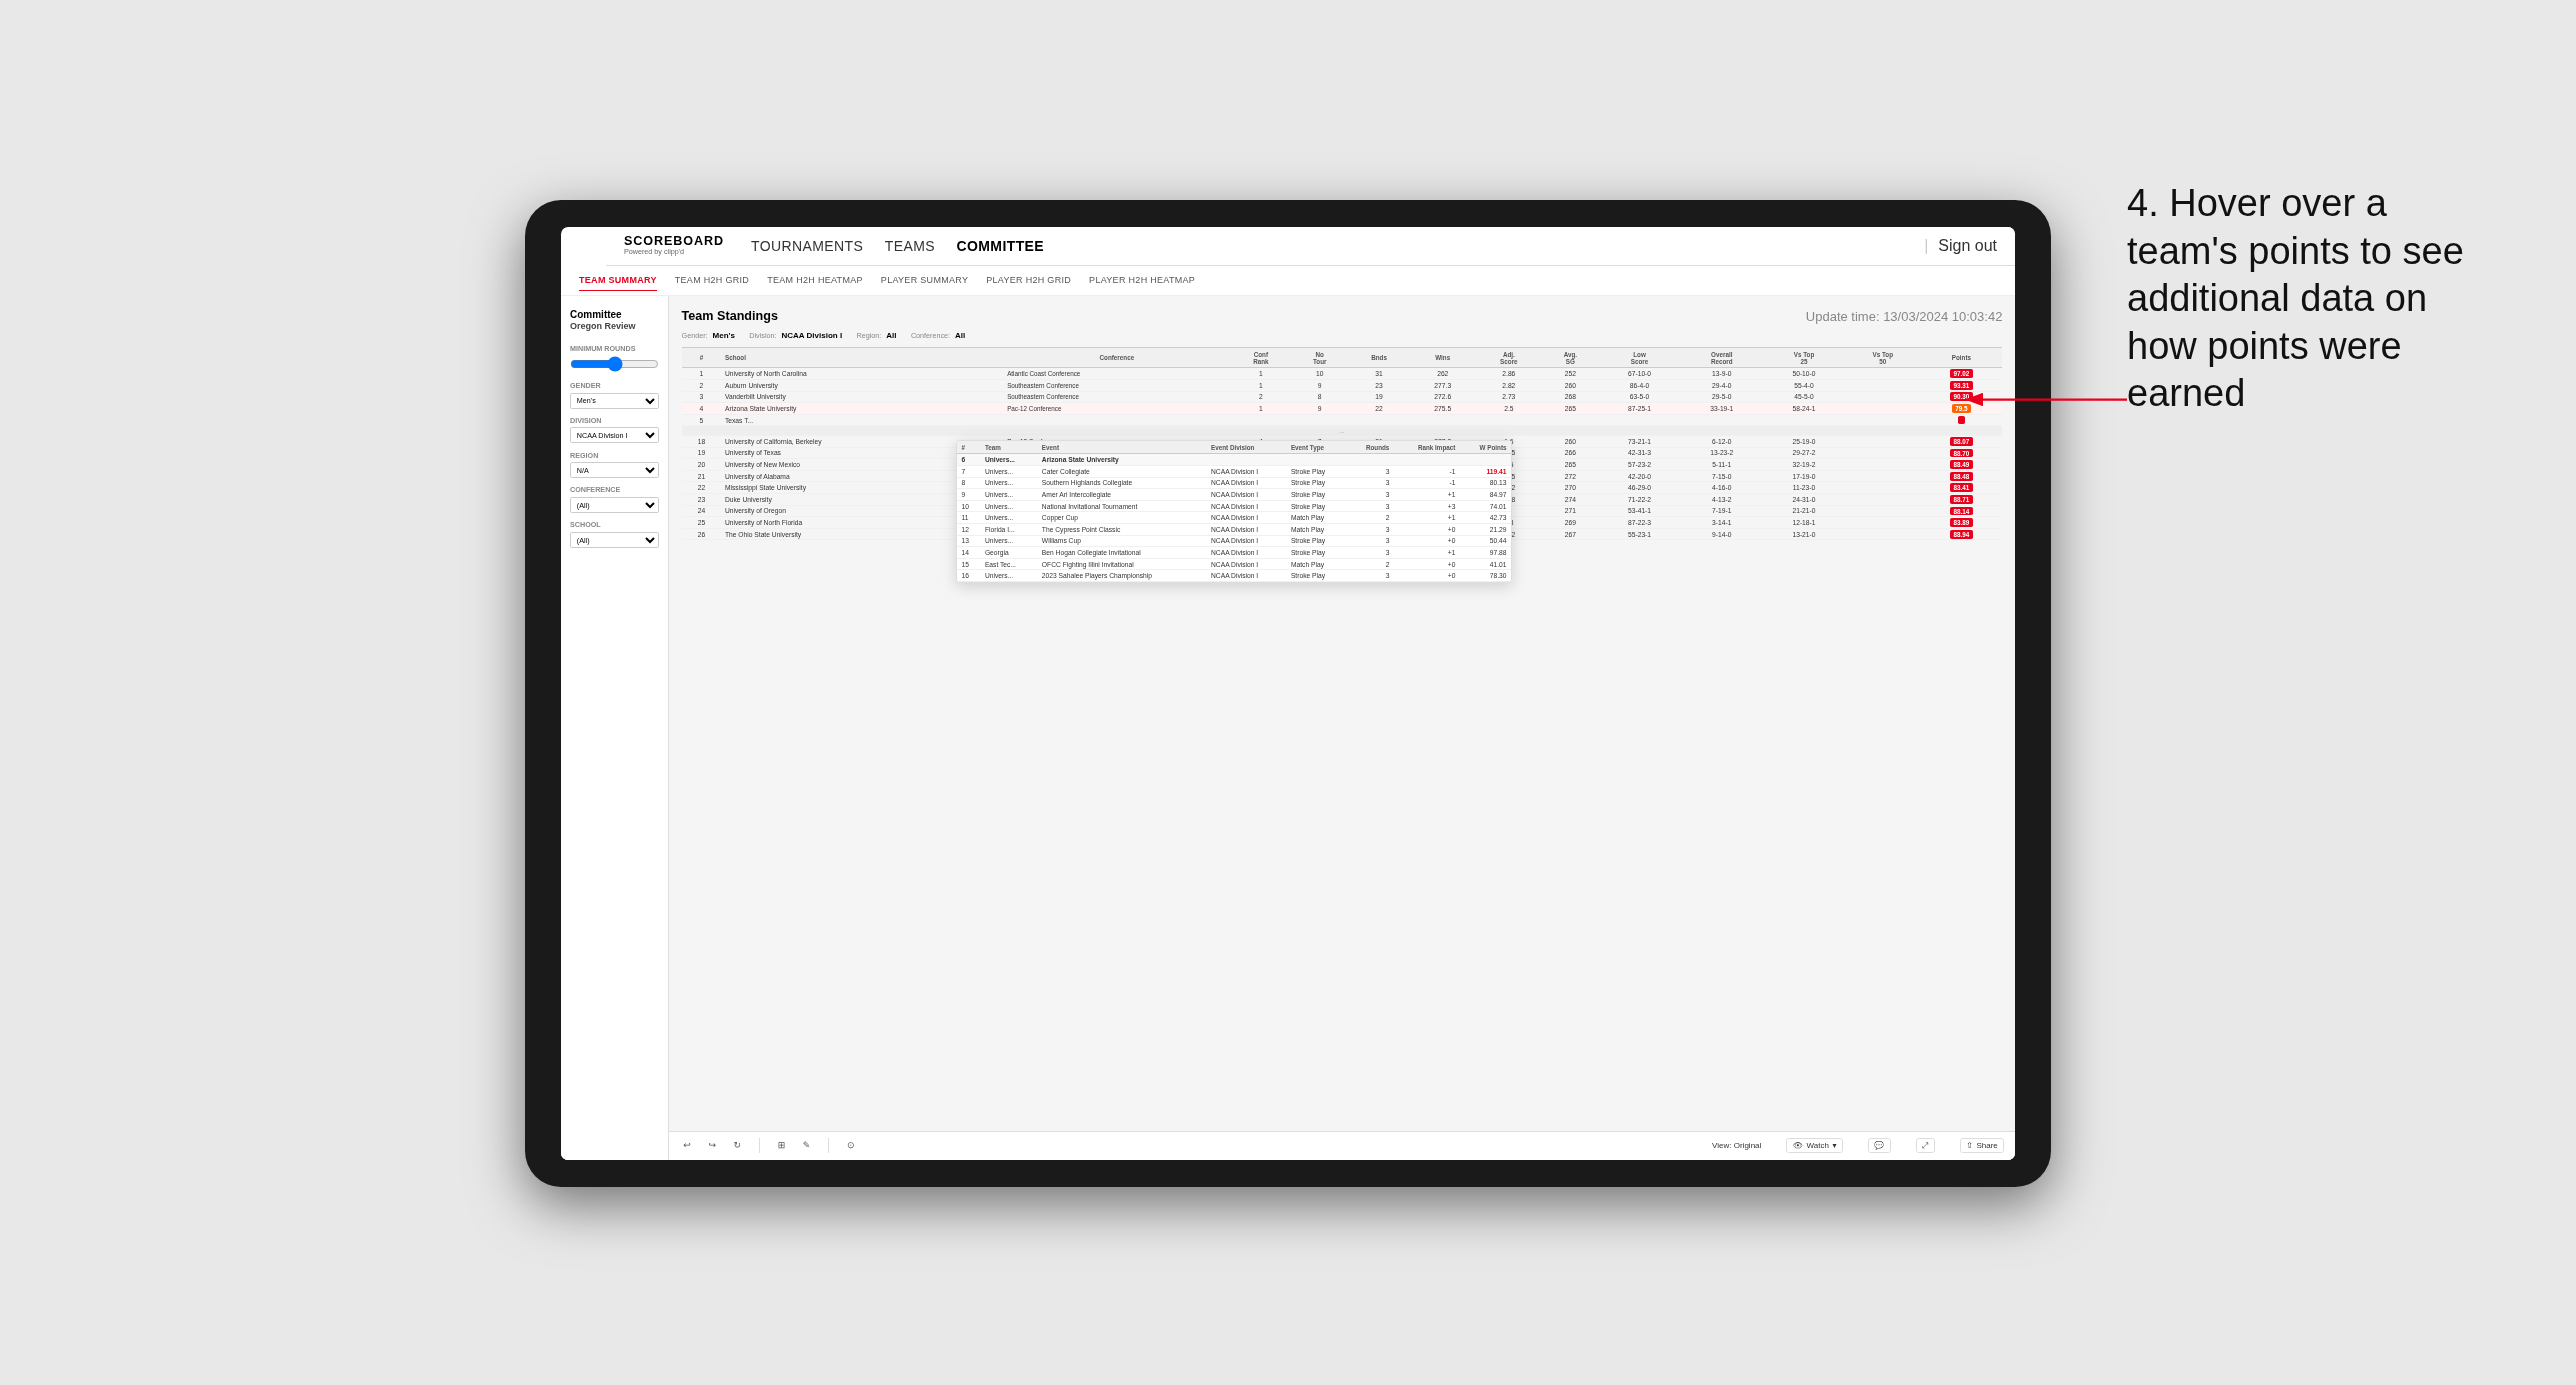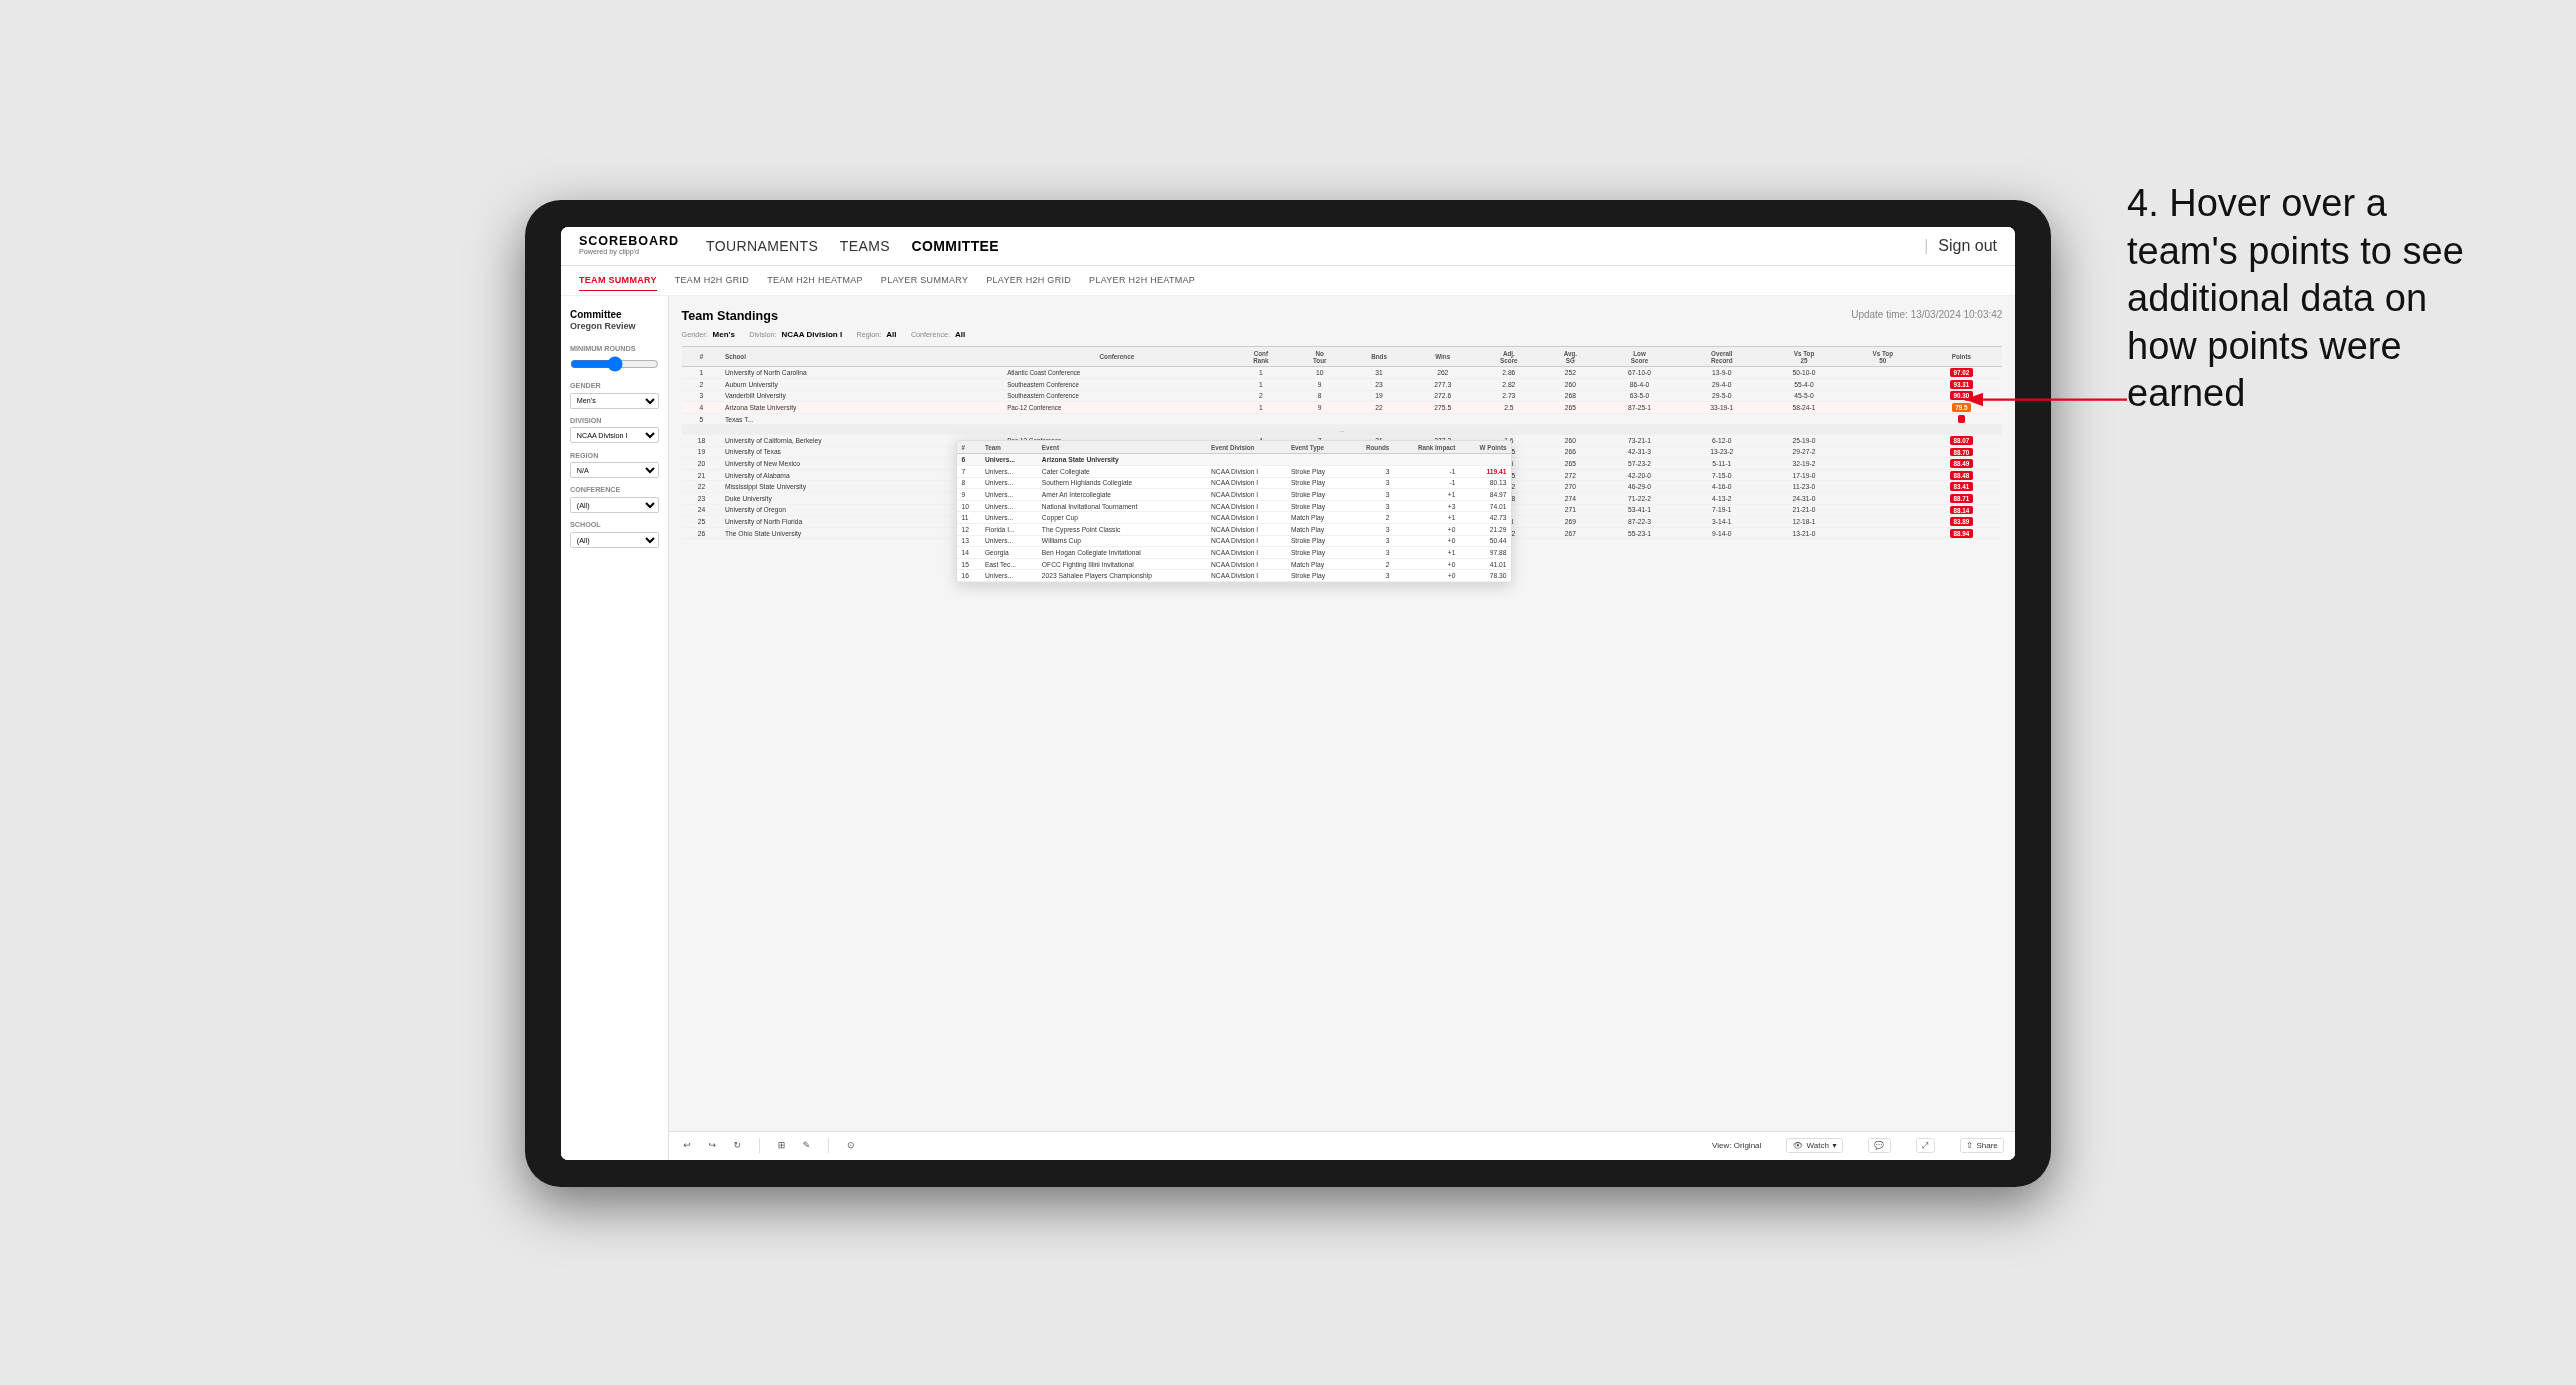--- a/index.html
+++ b/index.html
@@ -40,20 +40,21 @@
     
     .top-nav {
       background: #fff;
       border-bottom: 0.9px solid #ddd;
       padding: 0 18px;
       height: 39px;
       display: flex;
       align-items: center;
       justify-content: space-between;
       flex-shrink: 0;
+      margin-left: 45px;
     }
     .nav-left {
       display: flex;
       align-items: center;
       gap: 27px;
     }
     .logo-area {
       display: flex;
       flex-direction: column;
       line-height: 1.1;
@@ -189,21 +190,21 @@
       justify-content: space-between;
       align-items: flex-start;
       margin-bottom: 7.2px;
     }
     .standings-title {
       font-size: 12.6px;
       font-weight: 700;
       color: #000;
     }
     .update-time {
-      font-size: 10px;
+      font-size: 13px;
       color: #888;
     }
 
     .filter-bar {
       display: flex;
       gap: 14.4px;
       margin-bottom: 7.2px;
       font-size: 8px;
       align-items: center;
     }

